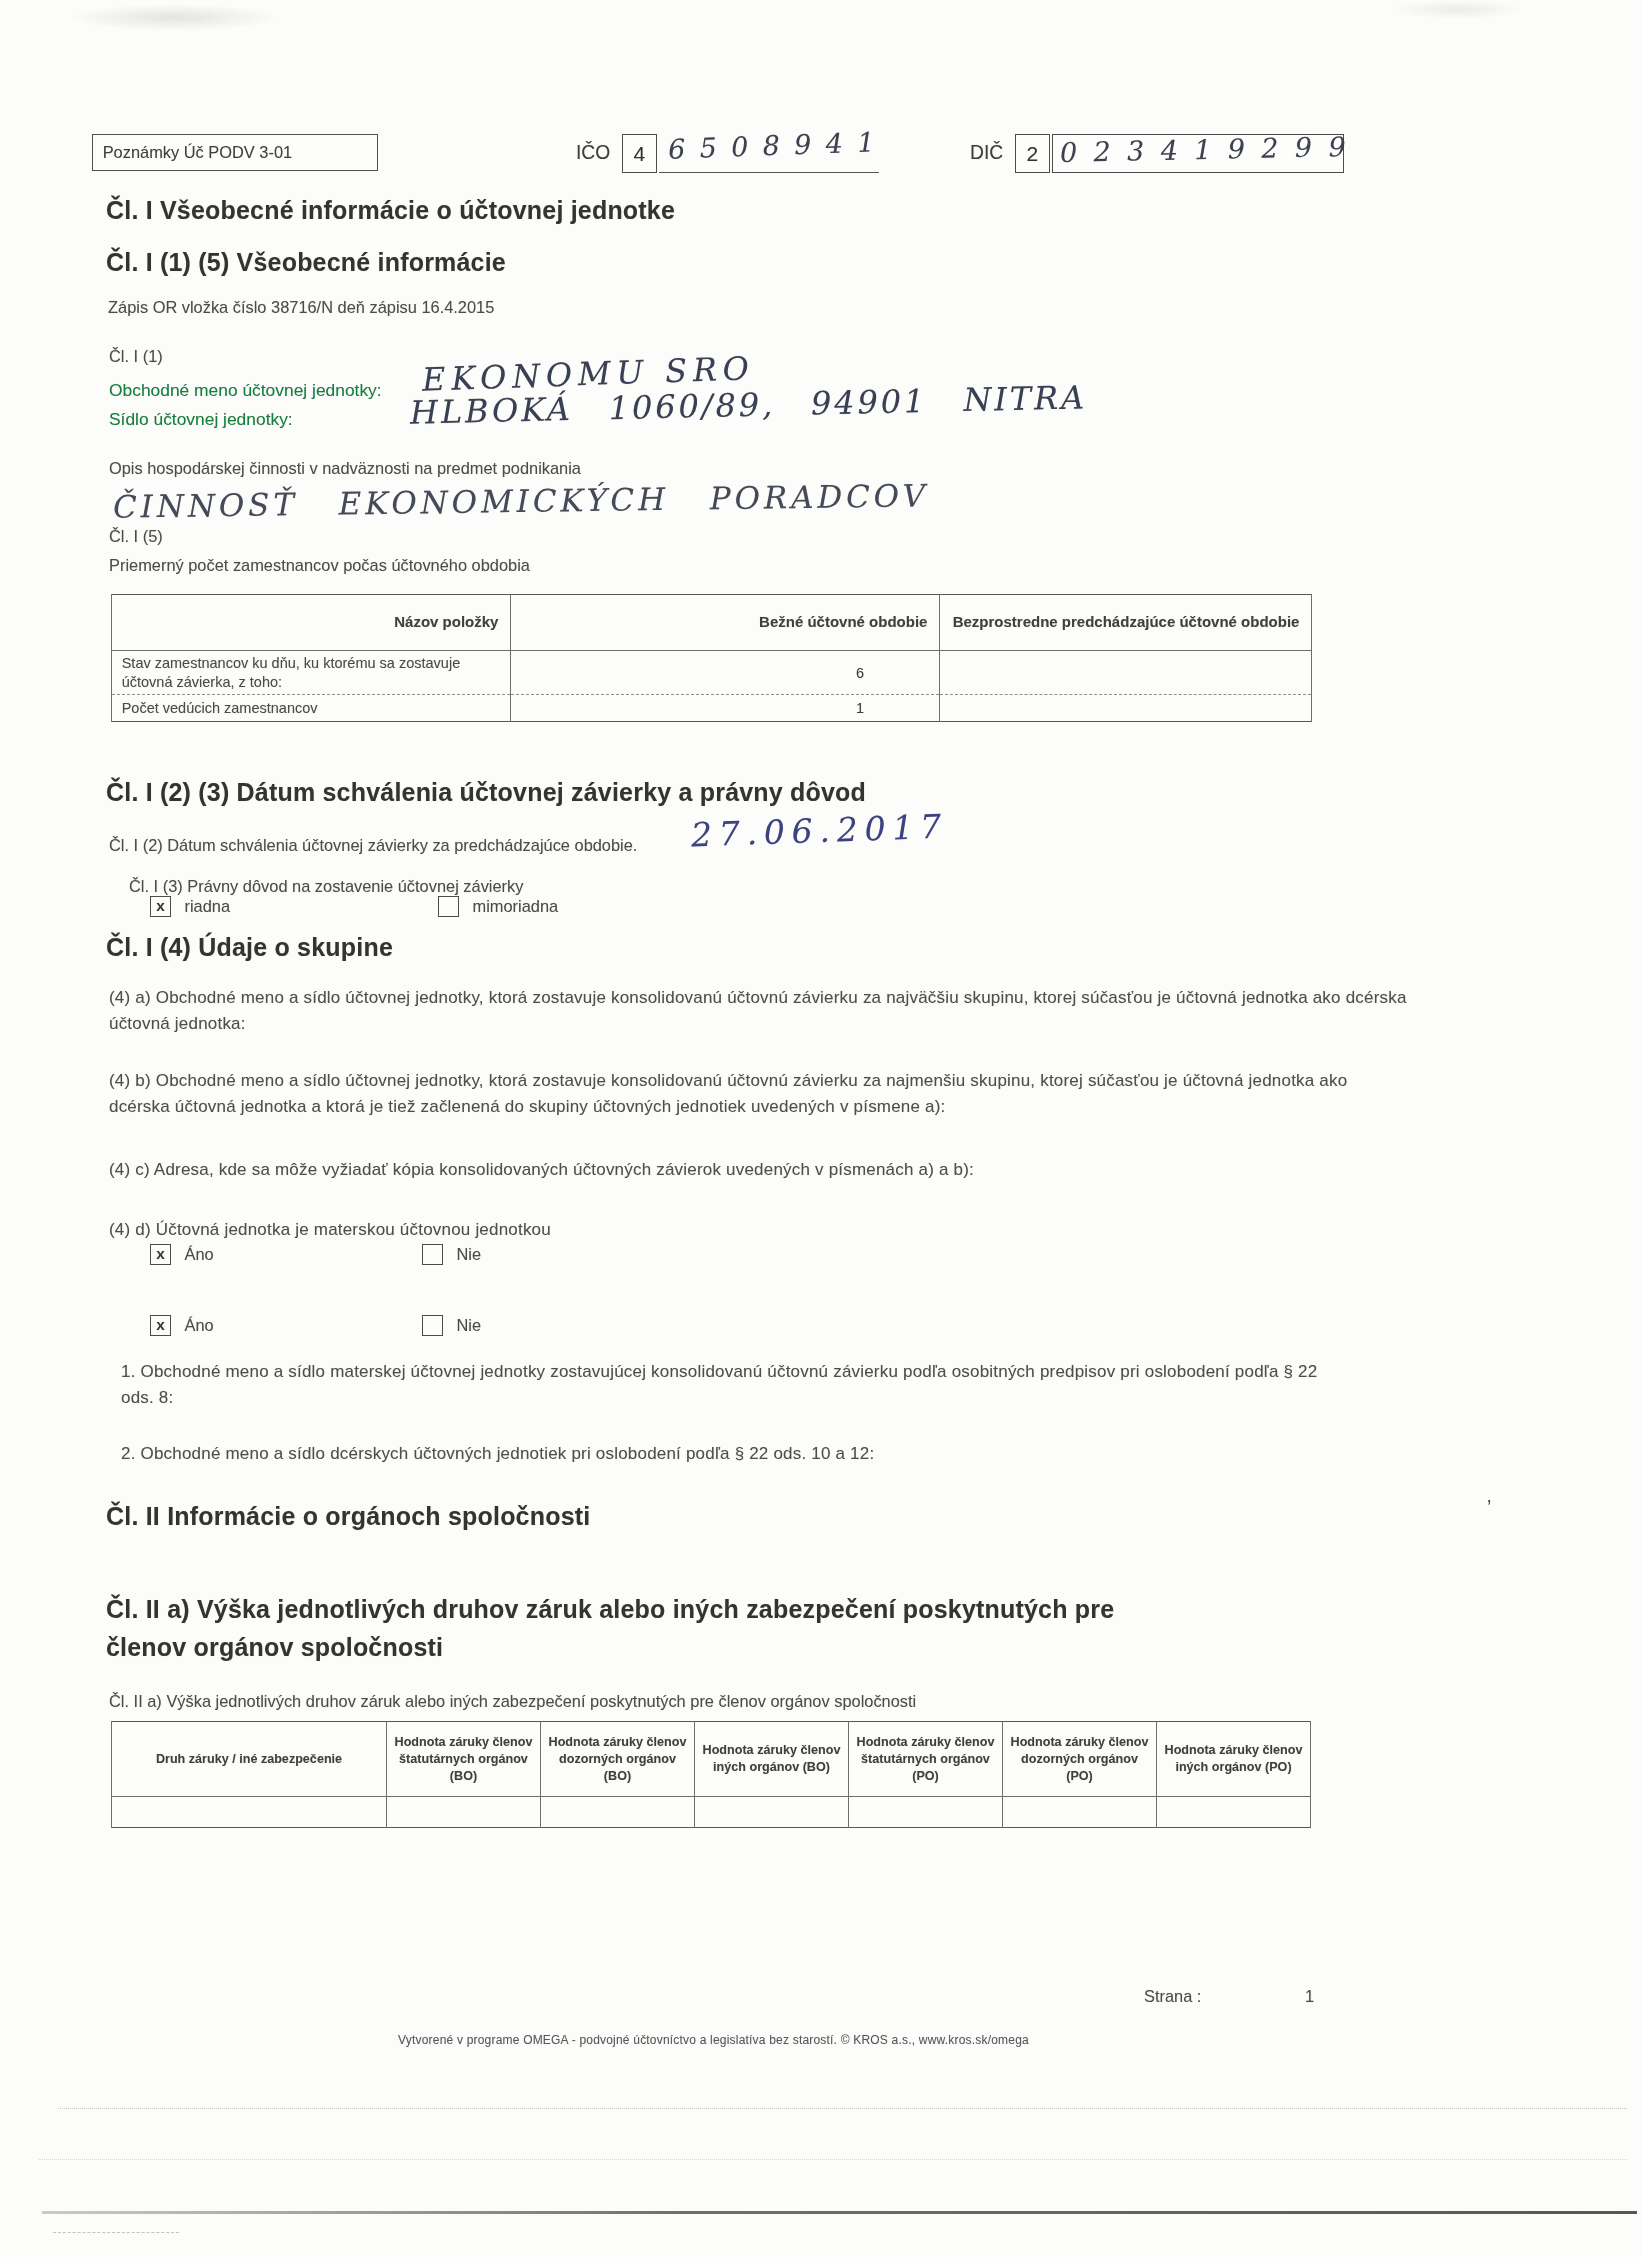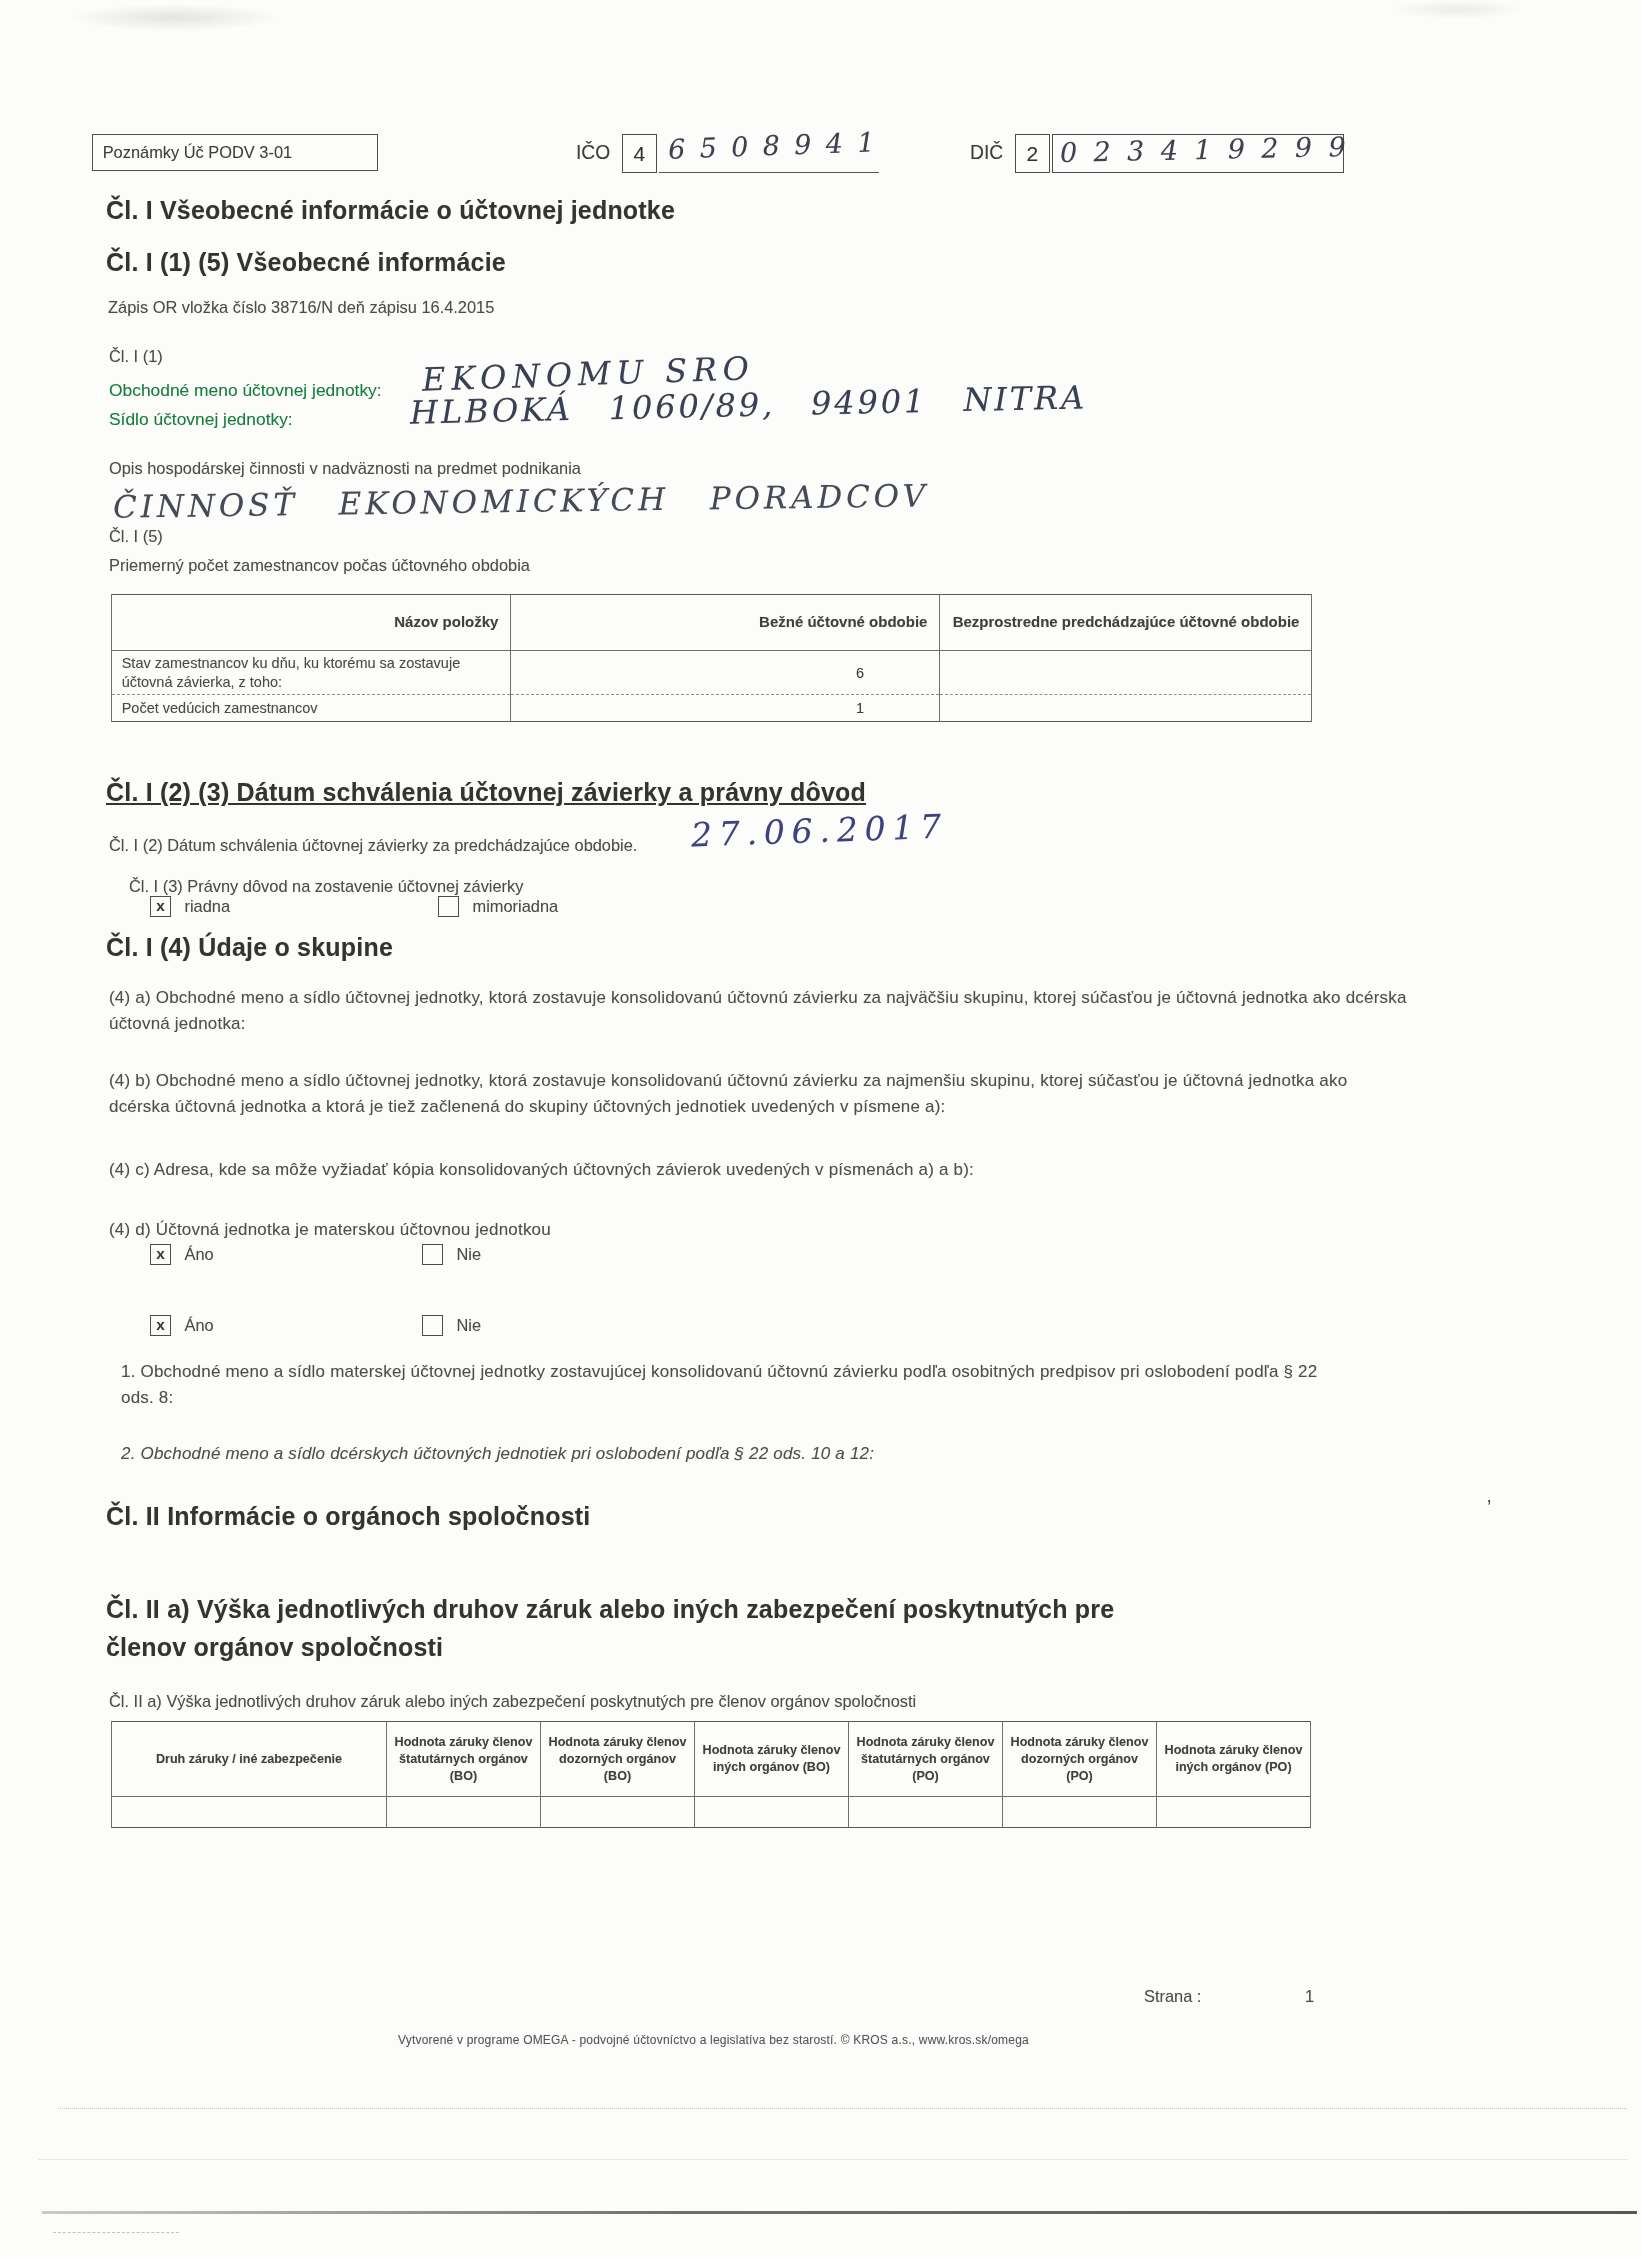--- a/index.html
+++ b/index.html
@@ -120,21 +120,21 @@
         <td class="val"></td>
       </tr>
       <tr style="height:27px;">
         <td class="name">Počet vedúcich zamestnancov</td>
         <td class="val">1</td>
         <td class="val"></td>
       </tr>
     </tbody>
   </table>
 
-  <div class="abs h-bold" style="left:106px;top:778px;text-decoration:underline;">Čl. I (2) (3) Dátum schválenia účtovnej závierky a právny dôvod</div>
+  <div class="abs h-bold" style="left:106px;top:778px;">Čl. I (2) (3) Dátum schválenia účtovnej závierky a právny dôvod</div>
   <div class="abs txt" style="left:109px;top:836px;">Čl. I (2) Dátum schválenia účtovnej závierky za predchádzajúce obdobie.</div>
   <div class="abs hand" style="left:691px;top:811px;font-size:33px;letter-spacing:6.8px;color:#3c4280;transform:rotate(-2deg);">27.06.2017</div>
   <div class="abs txt" style="left:109px;top:877px;margin-left:20px;">Čl. I (3) Právny dôvod na zostavenie účtovnej závierky</div>
 
   <div class="abs cb-group" style="left:150px;top:896px;">
     <span class="checkbox"><span>x</span></span>
     <span class="cb-label">riadna</span>
   </div>
   <div class="abs cb-group" style="left:438px;top:896px;">
     <span class="checkbox"></span>
@@ -160,21 +160,21 @@
   <div class="abs cb-group" style="left:150px;top:1315px;">
     <span class="checkbox"><span>x</span></span>
     <span class="cb-label">Áno</span>
   </div>
   <div class="abs cb-group" style="left:422px;top:1315px;">
     <span class="checkbox"></span>
     <span class="cb-label">Nie</span>
   </div>
 
   <div class="abs par" style="left:121px;top:1359px;width:1217px;">1. Obchodné meno a sídlo materskej účtovnej jednotky zostavujúcej konsolidovanú účtovnú závierku podľa osobitných predpisov pri oslobodení podľa § 22 ods. 8:</div>
-  <div class="abs par" style="left:121px;top:1441px;width:1352px;font-style:italic;">2. Obchodné meno a sídlo dcérskych účtovných jednotiek pri oslobodení podľa § 22 ods. 10 a 12:</div>
+  <div class="abs par" style="left:121px;top:1441px;width:1352px;">2. Obchodné meno a sídlo dcérskych účtovných jednotiek pri oslobodení podľa § 22 ods. 10 a 12:</div>
 
   <div class="abs h-bold" style="left:106px;top:1502px;">Čl. II Informácie o orgánoch spoločnosti</div>
   <div class="abs" style="left:1487px;top:1497px;font-size:19.3px;color:#4a4a48;">’</div>
 
   <div class="abs h-bold" style="left:106px;top:1591px;width:1091px;line-height:1.5;">Čl. II a) Výška jednotlivých druhov záruk alebo iných zabezpečení poskytnutých pre členov orgánov spoločnosti</div>
   <div class="abs txt" style="left:109px;top:1692px;">Čl. II a) Výška jednotlivých druhov záruk alebo iných zabezpečení poskytnutých pre členov orgánov spoločnosti</div>
 
   <table class="tbl t2" style="left:111px;top:1721px;">
     <colgroup>
       <col style="width:275px">

